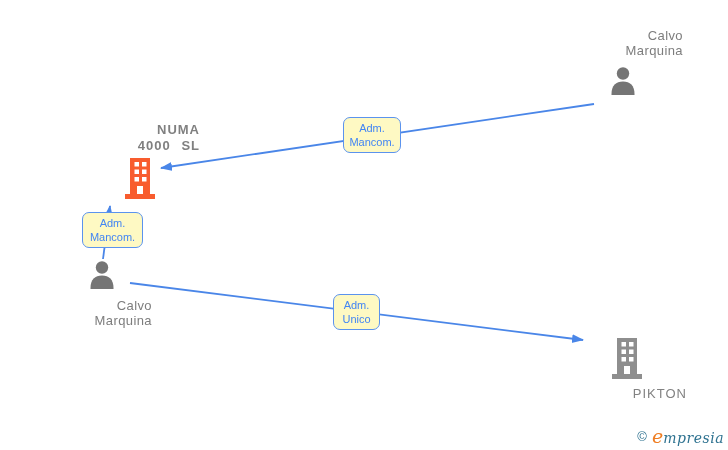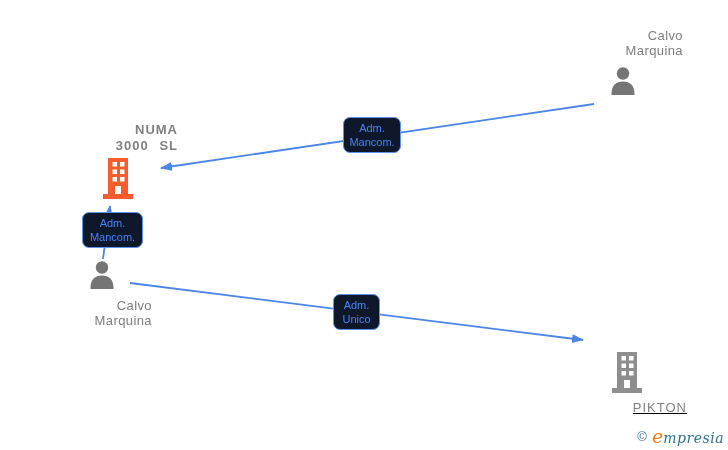--- a/index.html
+++ b/index.html
@@ -10,21 +10,21 @@
   #edges{position:absolute;left:0;top:0;width:728px;height:450px;z-index:1;}
   .node{position:absolute;z-index:2;text-align:right;cursor:pointer;}
   .person-name{color:#7d7d7d;font-size:13px;line-height:15px;letter-spacing:.4px;}
   .company-name{color:#828282;font-size:13px;line-height:15.5px;letter-spacing:1px;word-spacing:6px;}
   .company-name.highlight{font-weight:bold;color:#808080;}
   .node .icon{display:block;margin:0 auto;}
   .person .icon{margin-top:8px;}
   .icon-top .icon{margin-top:0;margin-bottom:6px;}
   .company .icon{margin-top:5px;}
   .rel-label{
-    position:absolute;z-index:3;background:#0f172a;
+    position:absolute;z-index:3;background:#fef9c3;
     border:1.5px solid #5b93ee;border-radius:7px;
     color:#4285f4;font-size:11px;line-height:14px;text-align:center;
     padding:3px 5px;box-sizing:border-box;
   }
   .footer-logo{
     position:absolute;right:4px;bottom:3px;z-index:2;
     font-family:"DejaVu Serif",serif;white-space:nowrap;
   }
   .footer-logo .copy{color:#2e7290;font-size:13px;font-family:"Liberation Sans",sans-serif;vertical-align:2px;}
   .footer-logo .brand-e{color:#ef7d22;font-size:19px;font-style:italic;}
@@ -48,23 +48,23 @@
 
   <div class="node person" style="left:563px;top:28px;width:120px;">
     <div class="person-name">Calvo</div>
     <div class="person-name">Marquina</div>
     <svg class="icon" width="32" height="32" viewBox="0 0 32 32">
       <circle cx="16" cy="7.5" r="6.2" fill="#757575"></circle>
       <path d="M16,15.5 c-7,0 -11.5,4 -11.5,12.5 v1 h23 v-1 c0,-8.5 -4.5,-12.5 -11.5,-12.5 z" fill="#757575"></path>
     </svg>
   </div>
 
-  <div class="node company" style="left:58px;top:122px;width:120px;">
+  <div class="node company" style="left:80px;top:122px;width:120px;">
     <div class="company-name highlight">NUMA</div>
-    <div class="company-name highlight">3000 SL</div>
+    <div class="company-name highlight">4000 SL</div>
     <svg class="icon" width="38" height="42" viewBox="0 0 38 42">
       <rect x="9" y="0" width="20" height="36" fill="#f85c2e"></rect>
       <rect x="4" y="36" width="30" height="5" fill="#f85c2e"></rect>
       <rect x="13.5" y="4" width="4.5" height="4.5" fill="#ffffff"></rect>
       <rect x="21" y="4" width="4.5" height="4.5" fill="#ffffff"></rect>
       <rect x="13.5" y="11.5" width="4.5" height="4.5" fill="#ffffff"></rect>
       <rect x="21" y="11.5" width="4.5" height="4.5" fill="#ffffff"></rect>
       <rect x="13.5" y="19" width="4.5" height="4.5" fill="#ffffff"></rect>
       <rect x="21" y="19" width="4.5" height="4.5" fill="#ffffff"></rect>
       <rect x="16" y="28" width="6" height="8" fill="#ffffff"></rect>
@@ -73,21 +73,21 @@
 
   <div class="node person icon-top" style="left:52px;top:260px;width:100px;">
     <svg class="icon" width="32" height="32" viewBox="0 0 32 32">
       <circle cx="16" cy="7.5" r="6.2" fill="#757575"></circle>
       <path d="M16,15.5 c-7,0 -11.5,4 -11.5,12.5 v1 h23 v-1 c0,-8.5 -4.5,-12.5 -11.5,-12.5 z" fill="#757575"></path>
     </svg>
     <div class="person-name">Calvo</div>
     <div class="person-name">Marquina</div>
   </div>
 
-  <div class="node company icon-top" style="left:567px;top:347px;width:120px;text-decoration:underline;">
+  <div class="node company icon-top" style="left:567px;top:333px;width:120px;">
     <svg class="icon" width="38" height="42" viewBox="0 0 38 42">
       <rect x="9" y="0" width="20" height="36" fill="#8e8e8e"></rect>
       <rect x="4" y="36" width="30" height="5" fill="#8e8e8e"></rect>
       <rect x="13.5" y="4" width="4.5" height="4.5" fill="#ffffff"></rect>
       <rect x="21" y="4" width="4.5" height="4.5" fill="#ffffff"></rect>
       <rect x="13.5" y="11.5" width="4.5" height="4.5" fill="#ffffff"></rect>
       <rect x="21" y="11.5" width="4.5" height="4.5" fill="#ffffff"></rect>
       <rect x="13.5" y="19" width="4.5" height="4.5" fill="#ffffff"></rect>
       <rect x="21" y="19" width="4.5" height="4.5" fill="#ffffff"></rect>
       <rect x="16" y="28" width="6" height="8" fill="#ffffff"></rect>

